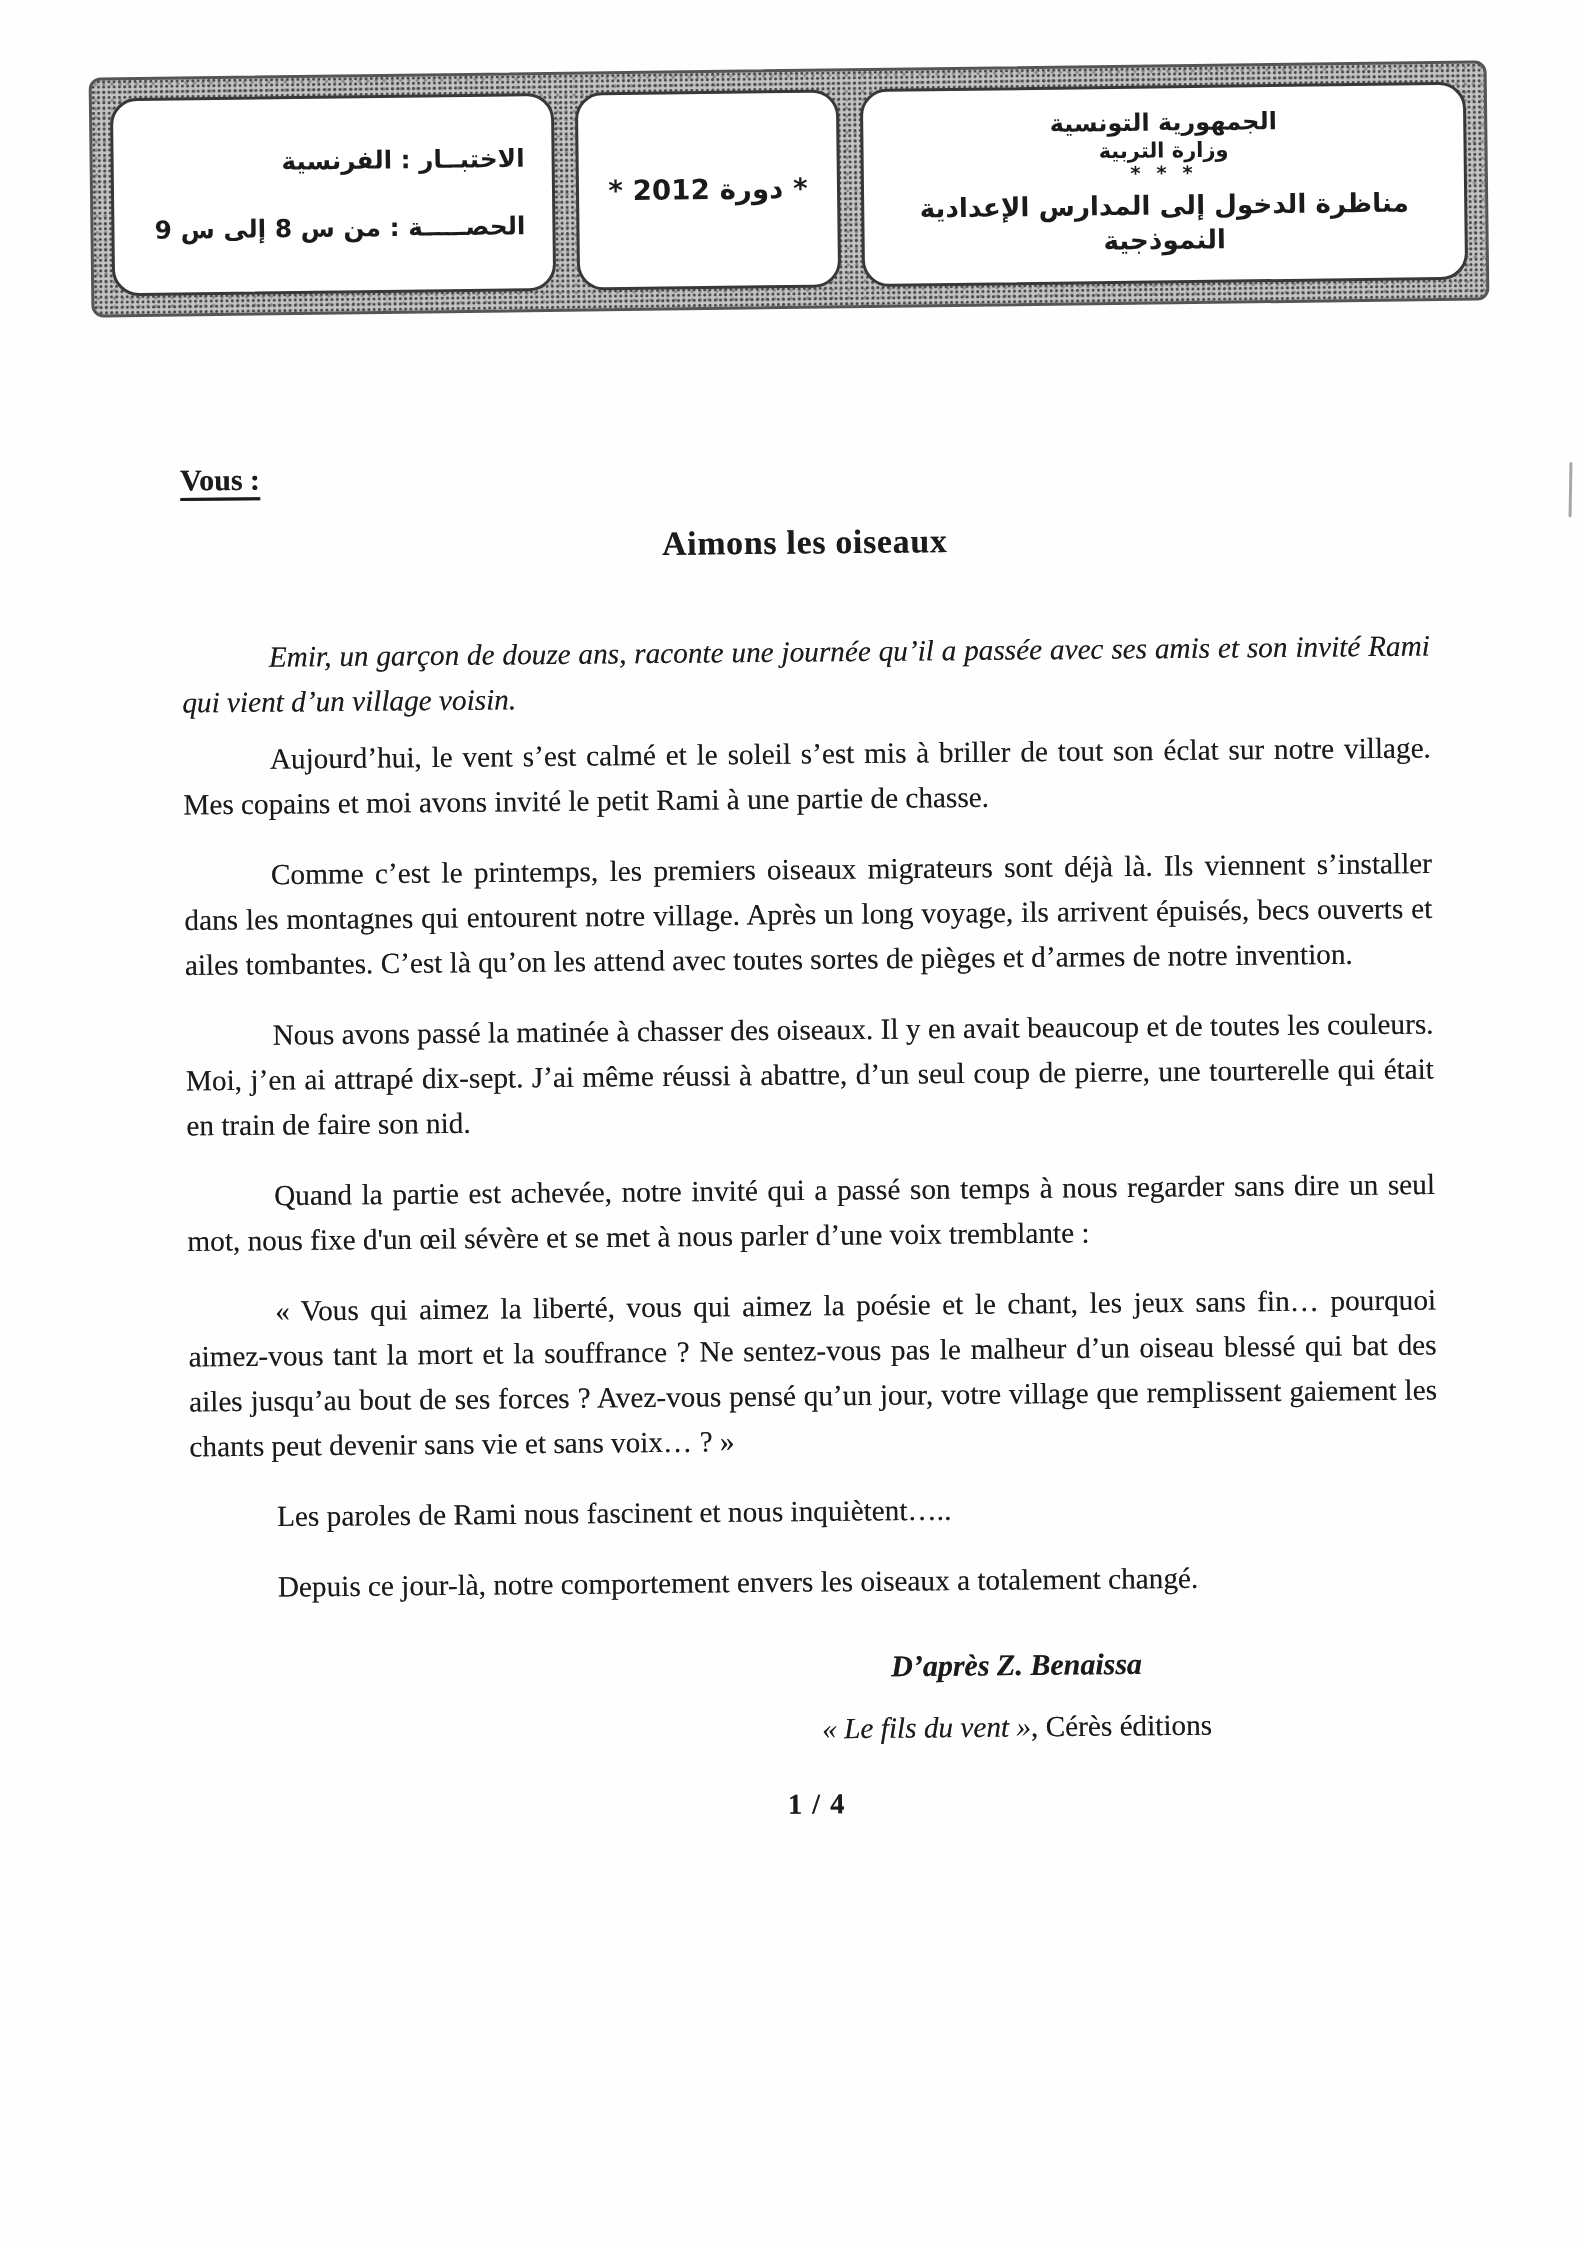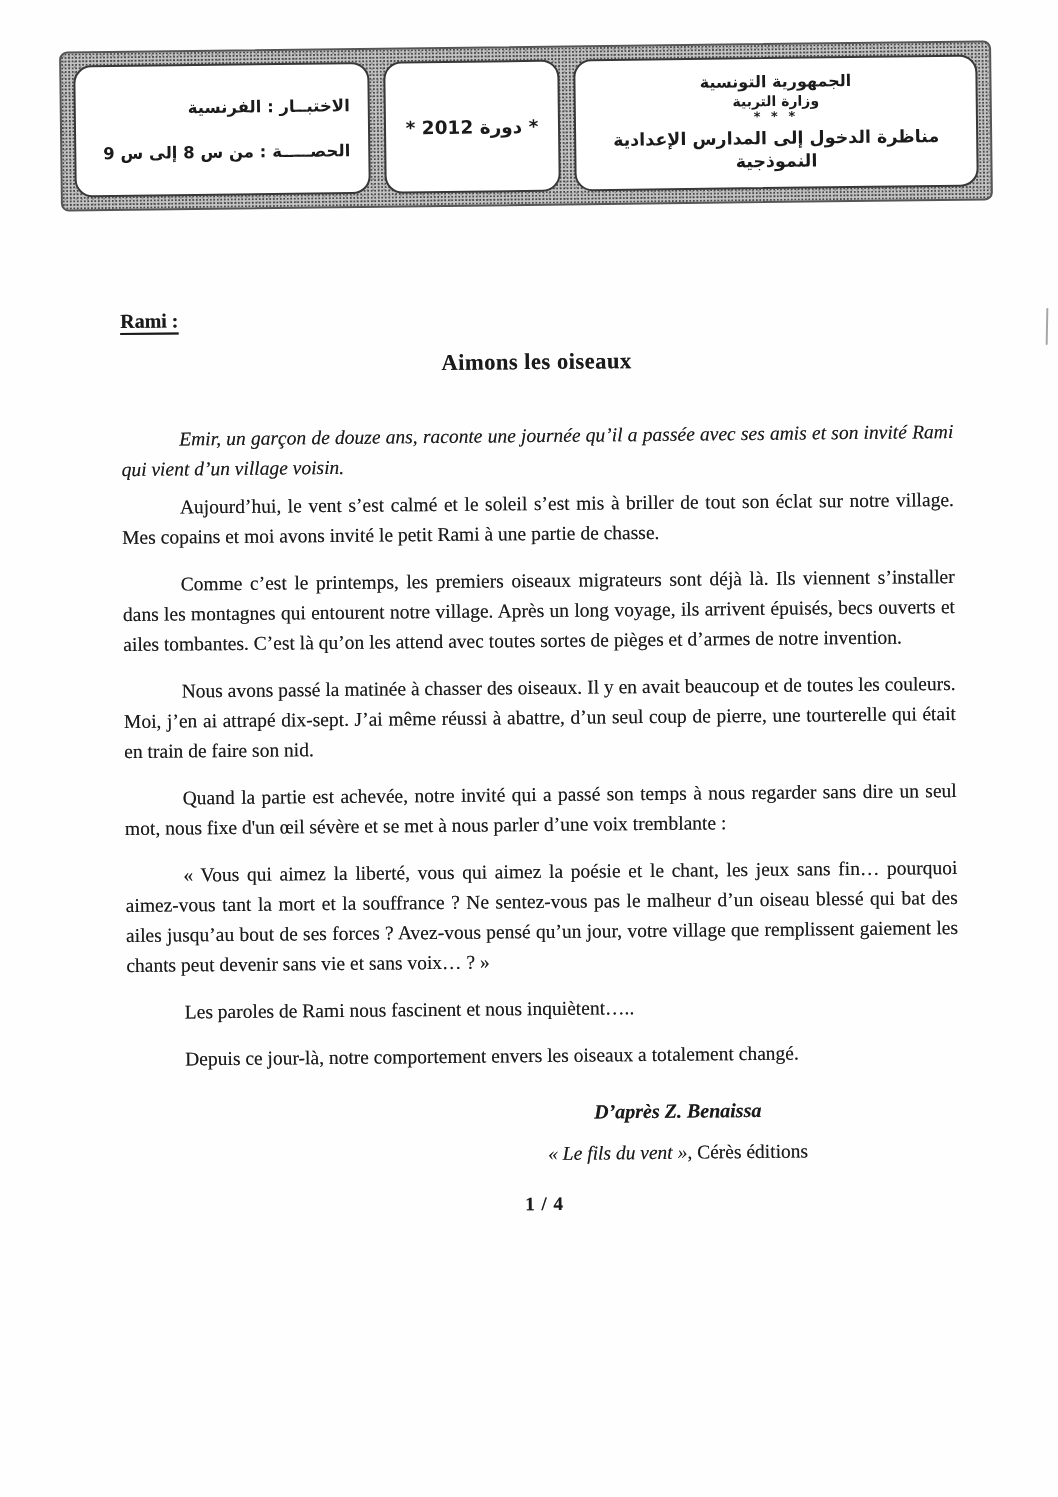--- a/index.html
+++ b/index.html
@@ -122,21 +122,21 @@
     </div>
     <div class="cell cell-right" dir="rtl">
       <div class="hdr-republic">الجمهورية التونسية</div>
       <div class="hdr-ministry">وزارة التربية</div>
       <div class="hdr-stars">* * *</div>
       <div class="hdr-examtitle">مناظرة الدخول إلى المدارس الإعدادية النموذجية</div>
     </div>
   </div>
 
   <div class="content">
-    <span class="texte-label">Rami :</span>
+    <span class="texte-label">Vous :</span>
     <h1 class="doc-title">Aimons les oiseaux</h1>
 
     <p class="intro">Emir, un garçon de douze ans, raconte une journée qu’il a passée avec ses amis et son invité Rami qui vient d’un village voisin.</p>
 
     <p class="body-par">Aujourd’hui, le vent s’est calmé et le soleil s’est mis à briller de tout son éclat sur notre village. Mes copains et moi avons invité le petit Rami à une partie de chasse.</p>
     <p class="body-par">Comme c’est le printemps, les premiers oiseaux migrateurs sont déjà là. Ils viennent s’installer dans les montagnes qui entourent notre village. Après un long voyage, ils arrivent épuisés, becs ouverts et ailes tombantes. C’est là qu’on les attend avec toutes sortes de pièges et d’armes de notre invention.</p>
     <p class="body-par">Nous avons passé la matinée à chasser des oiseaux. Il y en avait beaucoup et de toutes les couleurs. Moi, j’en ai attrapé dix-sept. J’ai même réussi à abattre, d’un seul coup de pierre, une tourterelle qui était en train de faire son nid.</p>
     <p class="body-par">Quand la partie est achevée, notre invité qui a passé son temps à nous regarder sans dire un seul mot, nous fixe d'un œil sévère et se met à nous parler d’une voix tremblante :</p>
     <p class="body-par">« Vous qui aimez la liberté, vous qui aimez la poésie et le chant, les jeux sans fin… pourquoi aimez-vous tant la mort et la souffrance ? Ne sentez-vous pas le malheur d’un oiseau blessé qui bat des ailes jusqu’au bout de ses forces ? Avez-vous pensé qu’un jour, votre village que remplissent gaiement les chants peut devenir sans vie et sans voix… ? »</p>
     <p class="body-par">Les paroles de Rami nous fascinent et nous inquiètent…..</p>

